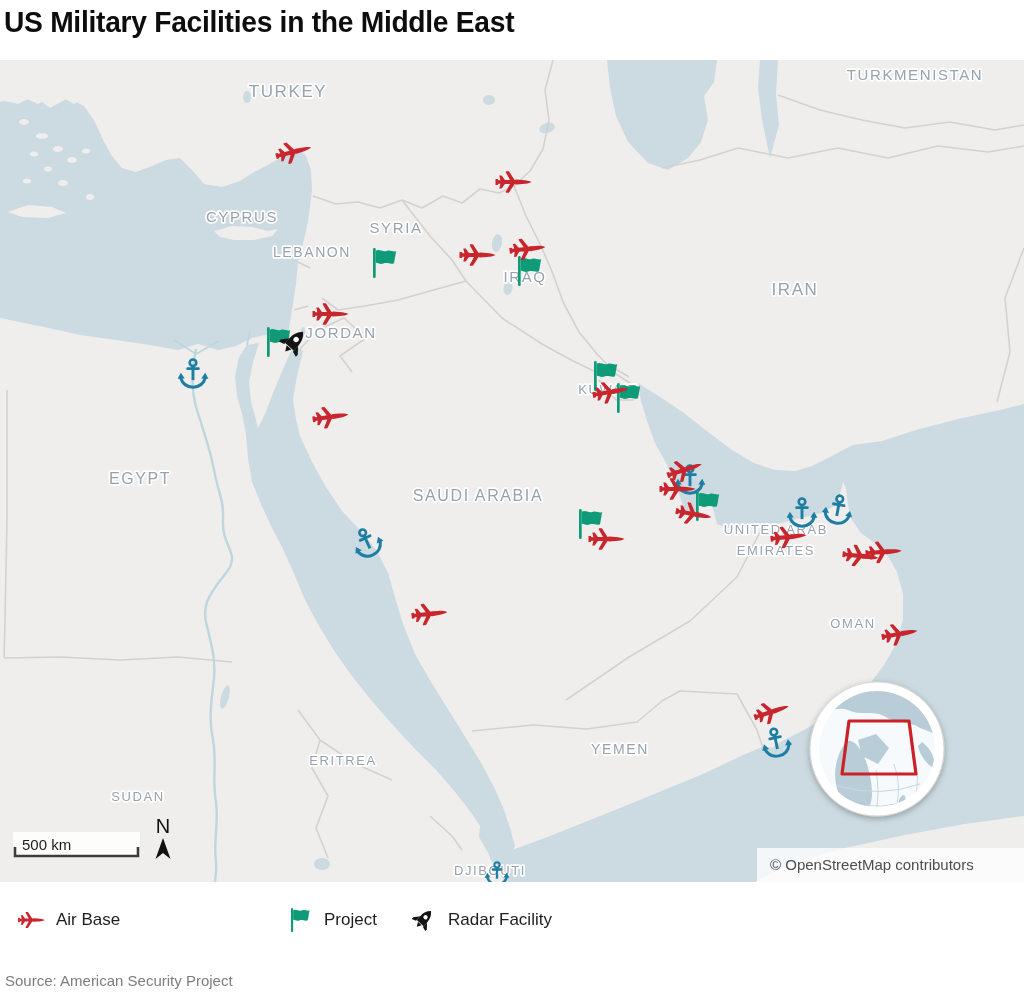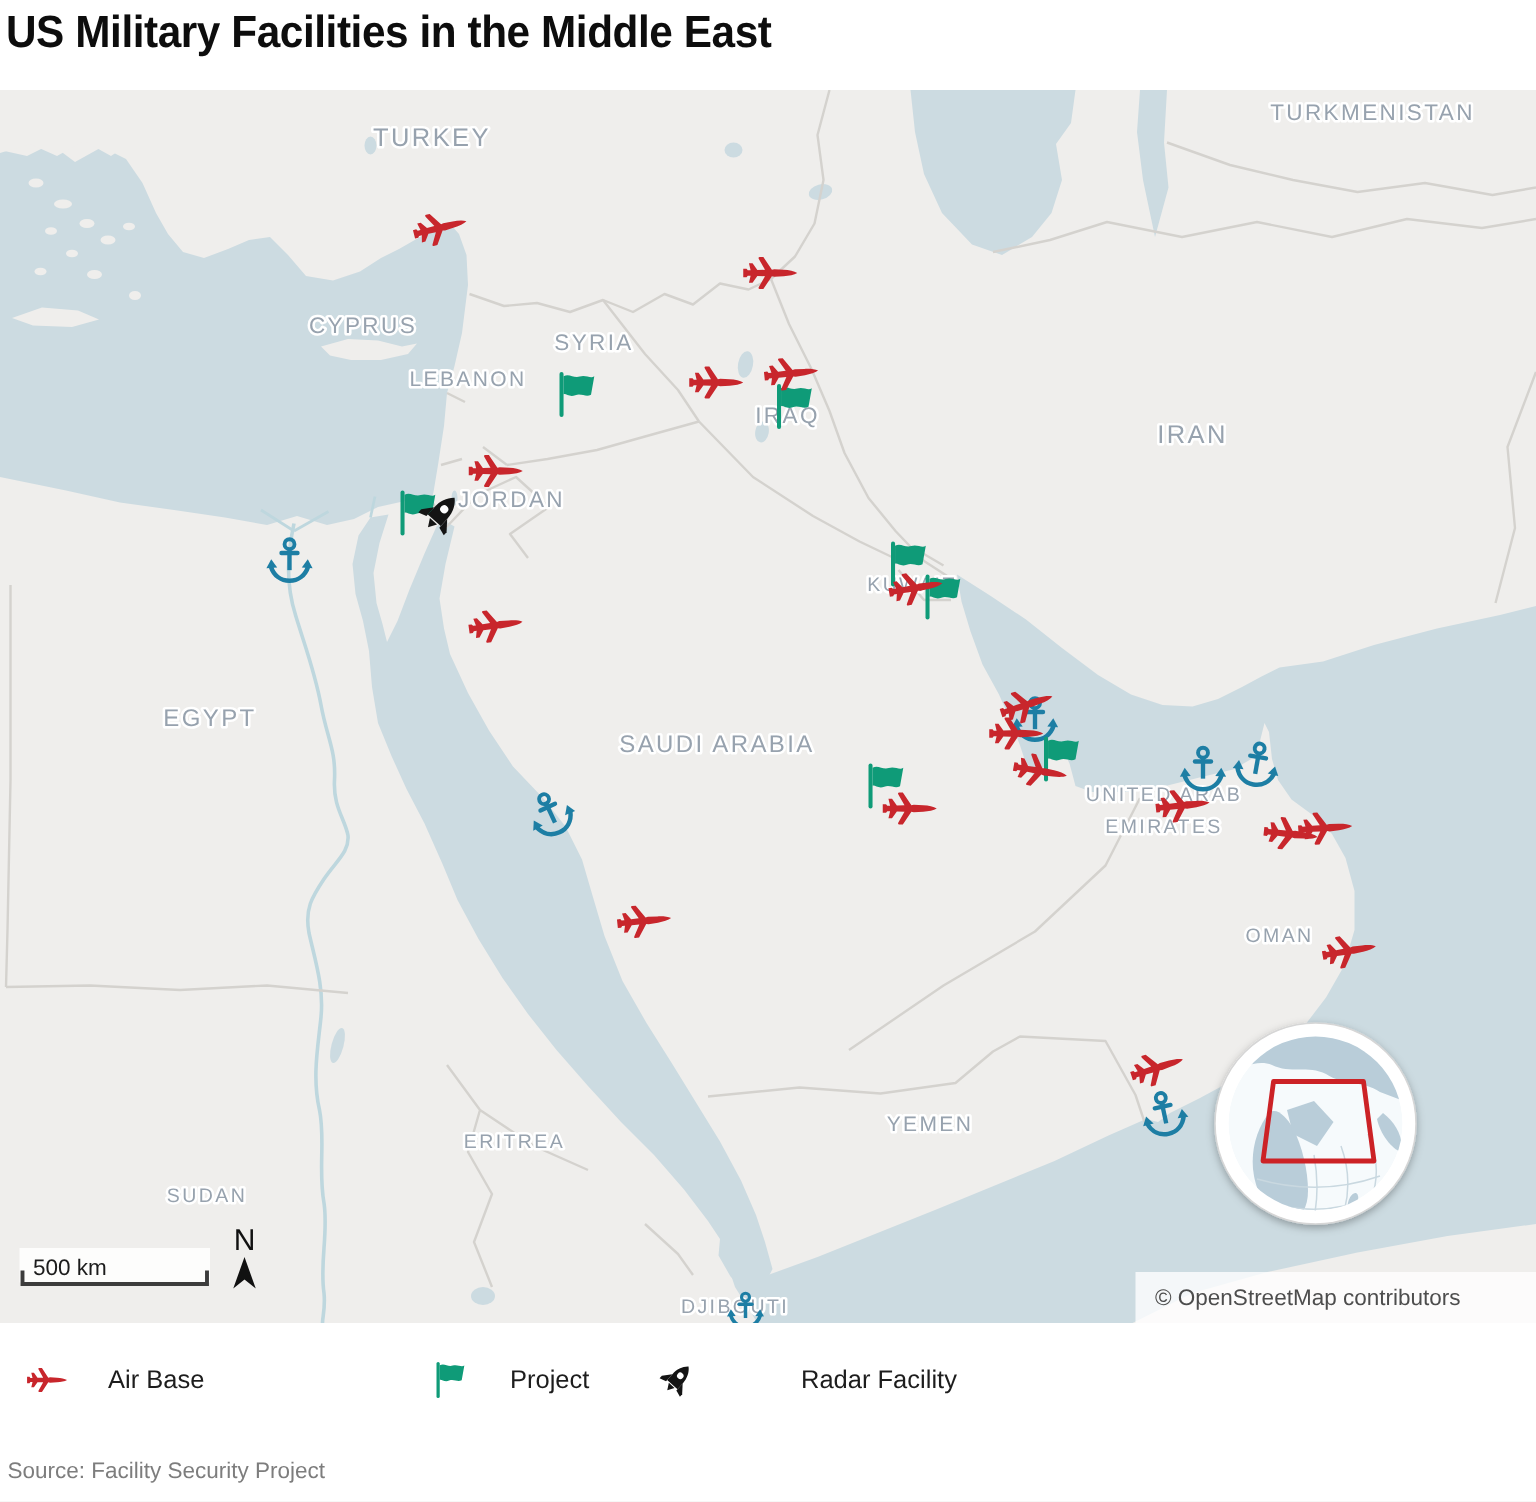--- a/index.html
+++ b/index.html
@@ -19,21 +19,21 @@
   .country-label{
     fill:#97a2ae;stroke:#ffffff;stroke-width:3.4px;paint-order:stroke;
     stroke-linejoin:round;letter-spacing:1.6px;
     font-family:"Liberation Sans",sans-serif;text-anchor:middle;
   }
   .scale-text{font-size:15px;fill:#1c1c1c;font-family:"Liberation Sans",sans-serif;}
   .north-n{font-size:20px;fill:#111;font-family:"Liberation Sans",sans-serif;text-anchor:middle;}
   .attr-text{font-size:15px;fill:#4d4d4d;font-family:"Liberation Sans",sans-serif;}
   #legend{position:absolute;top:882px;left:12px;width:1000px;height:76px;}
   .legend-item{position:absolute;top:18px;display:flex;align-items:center;}
-  .legend-item .lbl{font-size:17px;color:#1d1d1d;margin-left:22px;white-space:nowrap;}
+  .legend-item .lbl{font-size:17px;color:#1d1d1d;margin-left:6px;white-space:nowrap;}
   .source{position:absolute;left:5px;top:972px;font-size:15px;color:#7d7d7d;}
 </style>
 </head>
 <body>
 
 <div class="title">US Military Facilities in the Middle East</div>
 
 <div id="map-wrap">
 <svg id="map-svg" width="1024" height="822" viewBox="0 60 1024 822" xmlns="http://www.w3.org/2000/svg">
   <defs>
@@ -224,21 +224,21 @@
         <use href="#sym-air_base" fill="#c8262c" stroke="#c8262c" transform="scale(0.74)"></use>
       </svg>
       <span class="lbl">Air Base</span>
     </div>
     <div class="legend-item" style="left: 268px;">
       <svg width="38" height="40" viewBox="-19 -20 38 40">
         <use href="#sym-outpost" fill="#0f9b78" stroke="#0f9b78" transform="scale(0.8)"></use>
       </svg>
       <span class="lbl">Project</span>
     </div>
-    <div class="legend-item" style="left: 420px; gap: 42px;">
+    <div class="legend-item" style="left: 392px;">
       <svg width="38" height="40" viewBox="-19 -20 38 40">
         <use href="#sym-radar_facility" fill="#141414" stroke="#141414" transform="scale(0.8)"></use>
       </svg>
       <span class="lbl">Radar Facility</span>
     </div>
   </div>
 
-<div class="source">Source: Facility Security Project</div>
+<div class="source">Source: American Security Project</div>
 
 </body></html>

